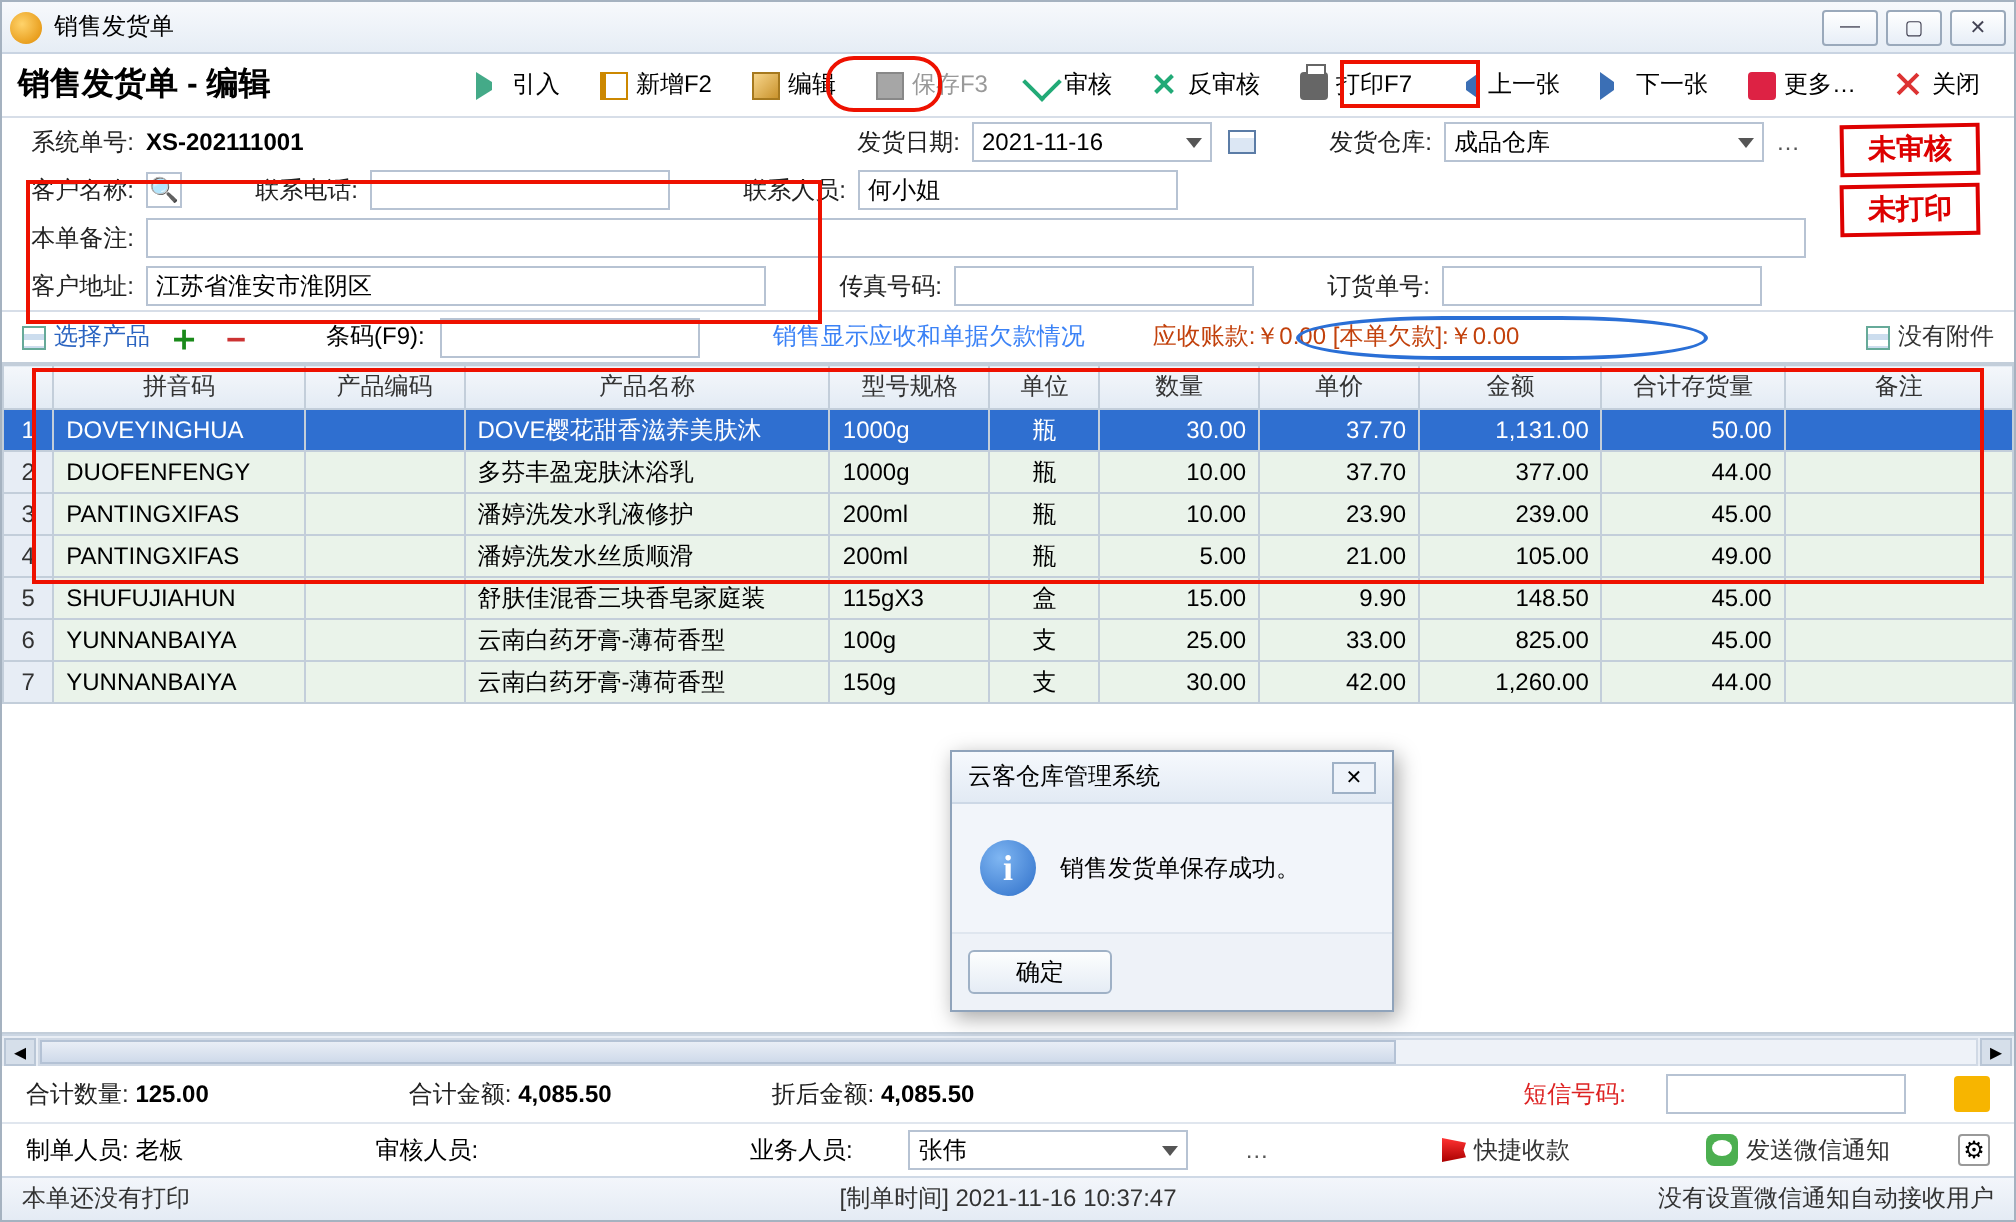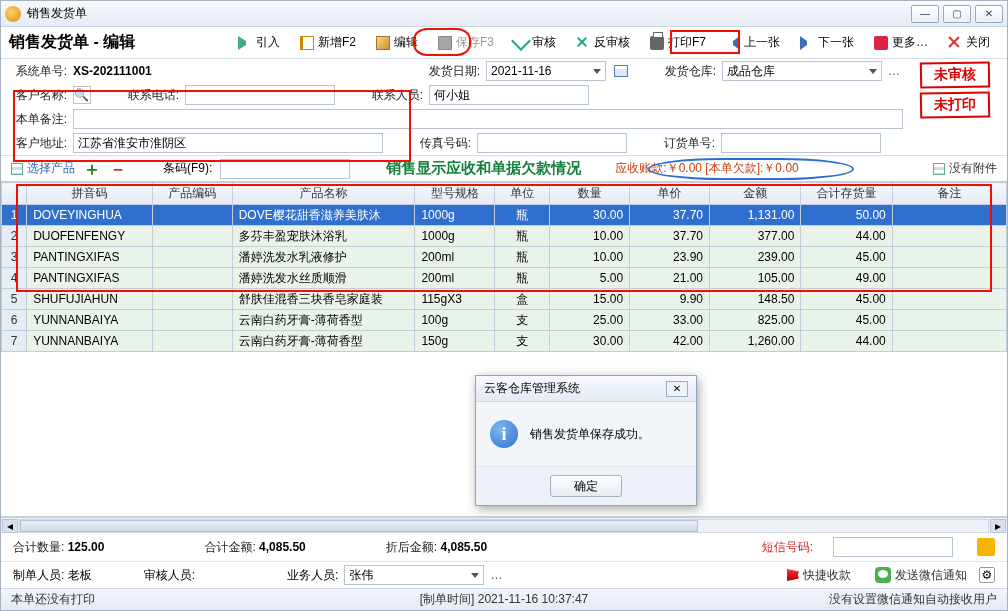--- a/index.html
+++ b/index.html
@@ -42,46 +42,46 @@
 .finput{height:20px;border:1px solid #b7c3d3;padding:0 4px;background:#fff}
 .fsel{height:20px;border:1px solid #b7c3d3;background:#fff;padding:0 16px 0 4px;position:relative;display:flex;align-items:center}
 .fsel:after{content:"";position:absolute;right:4px;top:7px;border-left:4px solid transparent;border-right:4px solid transparent;border-top:5px solid #555}
 .stamps{position:absolute;right:18px;top:62px;display:flex;flex-direction:column;gap:4px}
 .stamp{border:2px solid #d00;color:#d00;font-weight:bold;font-size:14px;padding:2px 12px;transform:rotate(-1deg)}
 .prodbar{height:26px;display:flex;align-items:center;gap:8px;padding:0 10px;border-top:1px solid #d7dee8}
 .linkbtn{color:#2a63c0;display:flex;align-items:center;gap:4px;cursor:pointer}
 .ic-grid{width:12px;height:12px;background:linear-gradient(#fff 50%,#cde 50%) 0 0/6px 6px,linear-gradient(90deg,#fff 50%,#cde 50%) 0 0/6px 6px;border:1px solid #6a9}
 .plus{color:#1a8a1a;font-size:18px;font-weight:bold;cursor:pointer}
 .minus{color:#c33;font-size:18px;font-weight:bold;cursor:pointer}
-.msg-blue{color:#15803d;font-size:15px;font-weight:bold}
+.msg-blue{color:#3b82f6;font-size:12px;font-weight:normal}
 .msg-red{color:#c2410c;font-size:12px}
 .tablewrap{flex:1;overflow:auto;border-top:1px solid #c3ceda;border-bottom:1px solid #c3ceda;position:relative}
 table{border-collapse:collapse;width:100%}
 th{background:linear-gradient(#f4f7fb,#e3ebf4);border:1px solid #c3ceda;height:22px;font-weight:normal;color:#333;text-align:center}
 td{border:1px solid #c3ceda;height:21px;padding:0 6px;background:#eaf3ea}
 tr.sel td{background:#2f6fd0;color:#fff}
 .rn{width:22px;text-align:center;background:#e7edf5!important;color:#333!important}
 tr.sel .rn{background:#2f6fd0!important;color:#fff!important}
 .num{text-align:right}
 .scrollbar-h{height:16px;background:#e9eef5;border-top:1px solid #cbd6e3;display:flex;align-items:center}
 .scrollbar-h .sbtn{width:16px;height:14px;background:#d6dfea;border:1px solid #b9c6d6;margin:0 1px;display:flex;align-items:center;justify-content:center}
 .scrollbar-h .track{flex:1;height:14px;background:#eef2f8;border:1px solid #d0d9e5;position:relative}
 .scrollbar-h .thumb{position:absolute;left:0;width:70%;height:12px;background:linear-gradient(#e9eef6,#cfdaea);border:1px solid #b4c2d5}
 .totals{display:flex;align-items:center;gap:20px;padding:4px 12px}
 .totals .lab{color:#222}
 .totals .val{font-weight:bold}
-.foot1{display:flex;align-items:center;gap:6px;padding:3px 12px;border-top:1px solid #e0e6ee}
+.foot1{display:flex;align-items:center;gap:28px;padding:3px 12px;border-top:1px solid #e0e6ee}
 .statusbar{height:22px;background:linear-gradient(#f3f6fb,#e4ebf4);border-top:1px solid #cfd9e6;display:flex;align-items:center;padding:0 10px;font-size:12px;color:#333}
 .statusbar .seg{flex:1}
 .dialog{position:absolute;left:475px;top:375px;width:222px;border:1px solid #8fa3bb;background:#f2f5fa;box-shadow:2px 3px 10px rgba(0,0,0,.35)}
 .dialog .dtitle{height:26px;background:linear-gradient(#f6f9fd,#e2eaf4);display:flex;align-items:center;padding:0 8px;border-bottom:1px solid #cdd8e6}
 .dialog .dtitle .dx{margin-left:auto;width:22px;height:16px;border:1px solid #9fb1c6;background:#eef3fa;display:flex;align-items:center;justify-content:center;font-size:10px}
 .dialog .dbody{padding:18px 14px;display:flex;align-items:center;gap:12px}
 .dialog .dinfo{width:28px;height:28px;border-radius:50%;background:radial-gradient(circle at 10px 9px,#7fb6f2,#2e6fc9);color:#fff;font-weight:bold;font-size:18px;display:flex;align-items:center;justify-content:center;font-family:Georgia,serif}
-.dialog .dbtns{padding:8px;display:flex;justify-content:center;border-top:1px solid #dfe6ef;background:#eef2f8}
+.dialog .dbtns{padding:8px;display:flex;justify-content:flex-start;border-top:1px solid #dfe6ef;background:#eef2f8}
 .dialog .dbtn{width:72px;height:22px;border:1px solid #9fb1c6;background:linear-gradient(#fdfefe,#e5ecf5);border-radius:3px}
 .ic-flag{width:12px;height:12px;background:linear-gradient(#f33,#a00);clip-path:polygon(0 0,100% 20%,90% 50%,100% 80%,0 100%)}
 .ic-wechat{width:16px;height:16px;background:#4caf50;border-radius:4px;position:relative}
 .ic-wechat:before{content:"";position:absolute;left:3px;top:3px;width:10px;height:8px;background:#fff;border-radius:50%}
 .ic-cal{width:14px;height:12px;border:1px solid #5b7ca6;background:linear-gradient(#fff 30%,#dce7f4 30%)}
 .dots{letter-spacing:1px;color:#555}
 </style>
 </head>
 <body>
 

